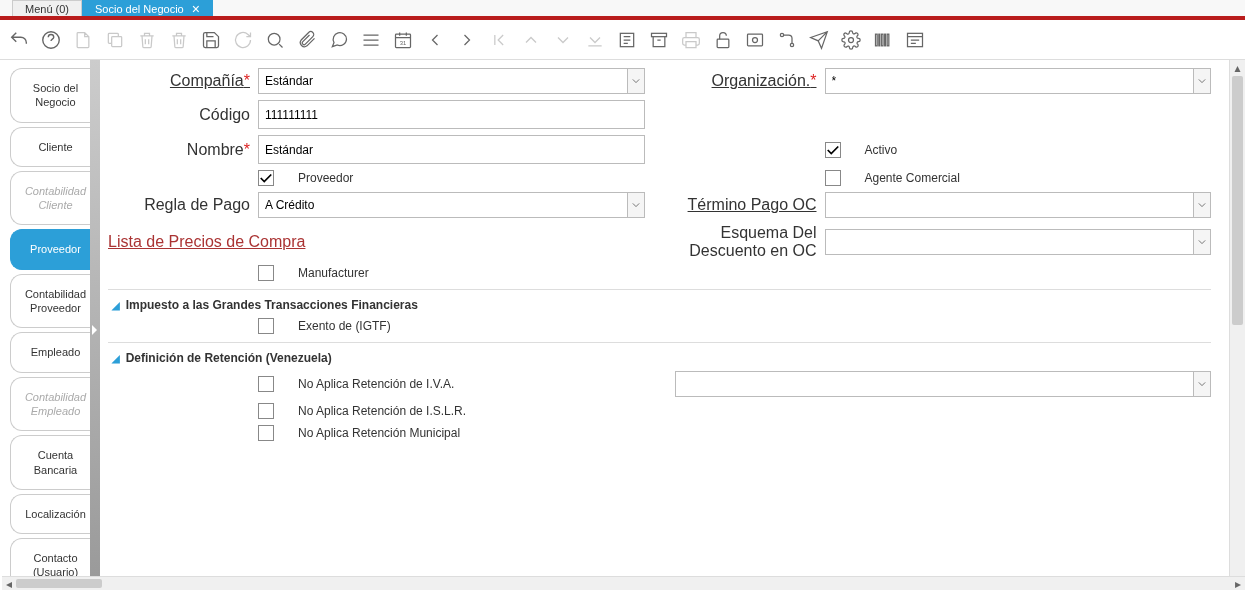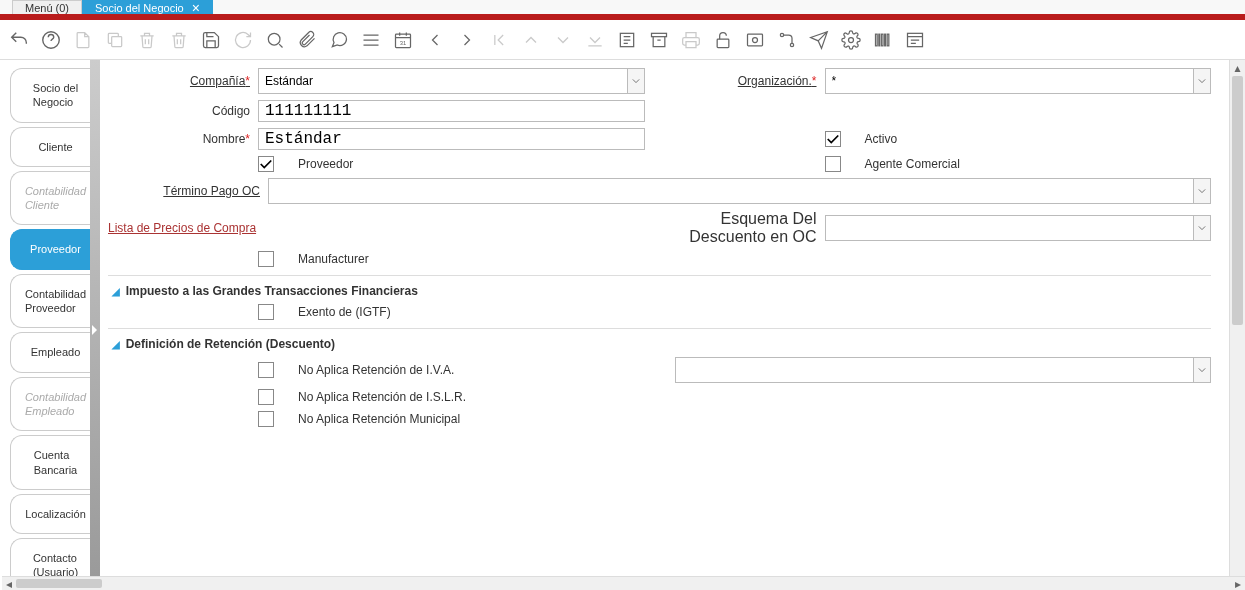--- a/index.html
+++ b/index.html
@@ -1,57 +1,57 @@
 <!DOCTYPE html>
 <html><head>
 <meta charset="utf-8">
 <style>
 * { margin: 0; padding: 0; box-sizing: border-box; }
 body { font-family: Arial, sans-serif; font-size: 12px; color: #333; background: #fff; width: 1245px; height: 590px; overflow: hidden; position: relative; }
 
 
-.top-tabs { height: 20px; background: #f8f8f8; border-bottom: 6px solid #b91c1c; display: flex; align-items: stretch; padding-left: 12px; }
+.top-tabs { height: 20px; background: #f8f8f8; border-bottom: 4px solid #b91c1c; display: flex; align-items: stretch; padding-left: 12px; }
 .top-tab { padding: 2px 12px; font-size: 11px; border: 1px solid #ccc; border-bottom: none; background: #f0f0f0; display: flex; align-items: center; }
 .top-tab.active { background: #2c9fd8; color: #fff; border-color: #2c9fd8; align-items: center; }
 .top-tab .close { margin-left: 8px; font-size: 14px; cursor: pointer; }
 
 
 .toolbar { height: 40px; border-bottom: 1px solid #ddd; display: flex; align-items: center; padding: 0 8px; gap: 10px; }
 .toolbar .tb-icon { width: 22px; height: 22px; display: flex; align-items: center; justify-content: center; color: #666; cursor: pointer; }
 .toolbar .tb-icon.disabled { opacity: 0.35; }
 .toolbar svg { stroke: currentColor; fill: none; stroke-width: 1.5; }
 
 
 .main { display: flex; height: 530px; }
 
 
 .side-tabs { width: 100px; background: #fff; position: relative; padding-top: 8px; }
-.side-tab { border: 1px solid #ccc; border-right: none; border-radius: 12px 0 0 12px; padding: 12px 6px; margin-bottom: 4px; margin-left: 10px; font-size: 11px; text-align: left; line-height: 1.3; cursor: pointer; background: #fff; min-height: 36px; display: flex; align-items: center; justify-content: center; }
+.side-tab { border: 1px solid #ccc; border-right: none; border-radius: 12px 0 0 12px; padding: 12px 6px; margin-bottom: 4px; margin-left: 10px; font-size: 11px; text-align: center; line-height: 1.3; cursor: pointer; background: #fff; min-height: 36px; display: flex; align-items: center; justify-content: center; }
 .side-tab.active { background: #2c9fd8; color: #fff; border-color: #2c9fd8; }
 .side-tab.muted { color: #aaa; font-style: italic; }
 .side-gutter { width: 10px; background: linear-gradient(to bottom, #ccc, #999); position: absolute; right: 0; top: 0; bottom: 0; }
 .side-gutter::after { content: ''; position: absolute; left: 2px; top: 50%; width: 0; height: 0; border-top: 5px solid transparent; border-bottom: 5px solid transparent; border-left: 5px solid #fff; }
 
 
 .form-wrap { flex: 1; display: flex; }
 .form-scroll { flex: 1; overflow-y: auto; padding: 8px 18px 8px 8px; }
 .vscroll { width: 16px; background: #f0f0f0; border-left: 1px solid #ddd; display: flex; flex-direction: column; }
 .vscroll .arrow { height: 16px; display: flex; align-items: center; justify-content: center; color: #666; }
 .vscroll .track { flex: 1; position: relative; }
 .vscroll .thumb { position: absolute; left: 2px; right: 2px; background: #ccc; border-radius: 2px; }
 
 .row { display: flex; margin-bottom: 6px; align-items: center; }
 .col { flex: 1; display: flex; align-items: center; }
 .col.left { padding-right: 20px; }
 .col.right { padding-left: 10px; }
-.lbl { width: 150px; text-align: right; padding-right: 8px; white-space: nowrap; font-size: 12px; }
+.lbl { width: 150px; text-align: right; padding-right: 8px; white-space: nowrap; font-size: 16px; }
 .lbl.link { text-decoration: underline; }
 .req { color: #d22; }
 .fld { flex: 1; display: flex; }
-input.text { flex: 1; height: 22px; border: 1px solid #bbb; padding: 0 6px; font-size: 16px; font-family: Liberation Mono, monospace; }
+input.text { flex: 1; height: 29px; border: 1px solid #bbb; padding: 0 6px; font-size: 12px; }
 .combo { flex: 1; display: flex; }
 .combo input { flex: 1; height: 26px; border: 1px solid #bbb; border-right: none; padding: 0 6px; font-size: 12px; }
 .combo .dd { width: 18px; height: 26px; border: 1px solid #bbb; background: #f5f5f5; display: flex; align-items: center; justify-content: center; cursor: pointer; }
 .combo.highlight { border: 2px solid #e52; }
 .combo.highlight input { border: 1px solid #bbb; border-right:none; }
 .combo.highlight .dd { border: 1px solid #bbb; }
 .combo .dd svg { width: 8px; height: 8px; }
 
 .chk { display: flex; align-items: center; gap: 24px; }
 .chk .box { width: 16px; height: 16px; border: 1px solid #888; display: flex; align-items: center; justify-content: center; }
@@ -349,20 +349,33 @@
           <div class="fld">
               <div class="chk">
                 <div class="box"></div>
                 <span>Agente Comercial</span>
               </div>
             </div>
         </div>
       </div>
 
       <div class="row">
+        <div class="col left">
+          <div class="lbl">Regla de Pago</div>
+          <div class="fld">
+              <div class="combo">
+                <input value="A Crédito" style="">
+                <div class="dd">
+                  <svg viewBox="0 0 10 10">
+                    <path d="M1 3l4 4 4-4" stroke="#555" fill="none"></path>
+                  </svg>
+                </div>
+              </div>
+            </div>
+        </div>
         <div class="col right">
           <div class="lbl link">Término Pago OC</div>
           <div class="fld">
               <div class="combo">
                 <input value="" style="">
                 <div class="dd">
                   <svg viewBox="0 0 10 10">
                     <path d="M1 3l4 4 4-4" stroke="#555" fill="none"></path>
                   </svg>
                 </div>
@@ -417,21 +430,21 @@
                 <div class="box"></div>
                 <span>Exento de (IGTF)</span>
               </div>
             </div>
         </div>
         <div class="col right"></div>
       </div>
 
       <div class="section-head">
         <span class="tri">◢</span>
-        <span>Definición de Retención (Descuento)</span>
+        <span>Definición de Retención (Venezuela)</span>
       </div>
 
       <div class="row">
         <div class="col left">
           <div class="lbl"></div>
           <div class="fld">
               <div class="chk">
                 <div class="box"></div>
                 <span>No Aplica Retención de I.V.A.</span>
               </div>

